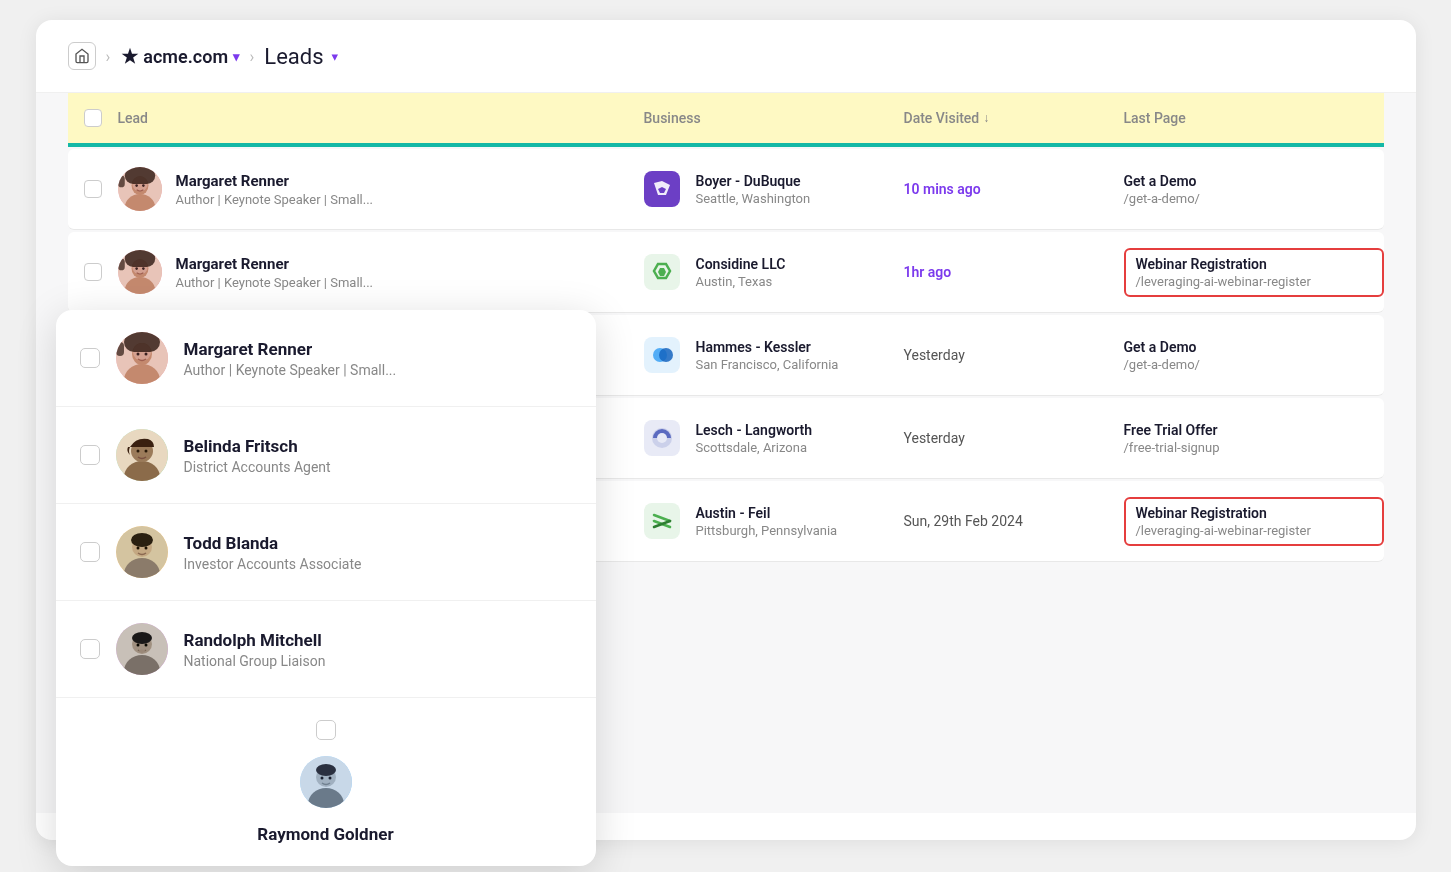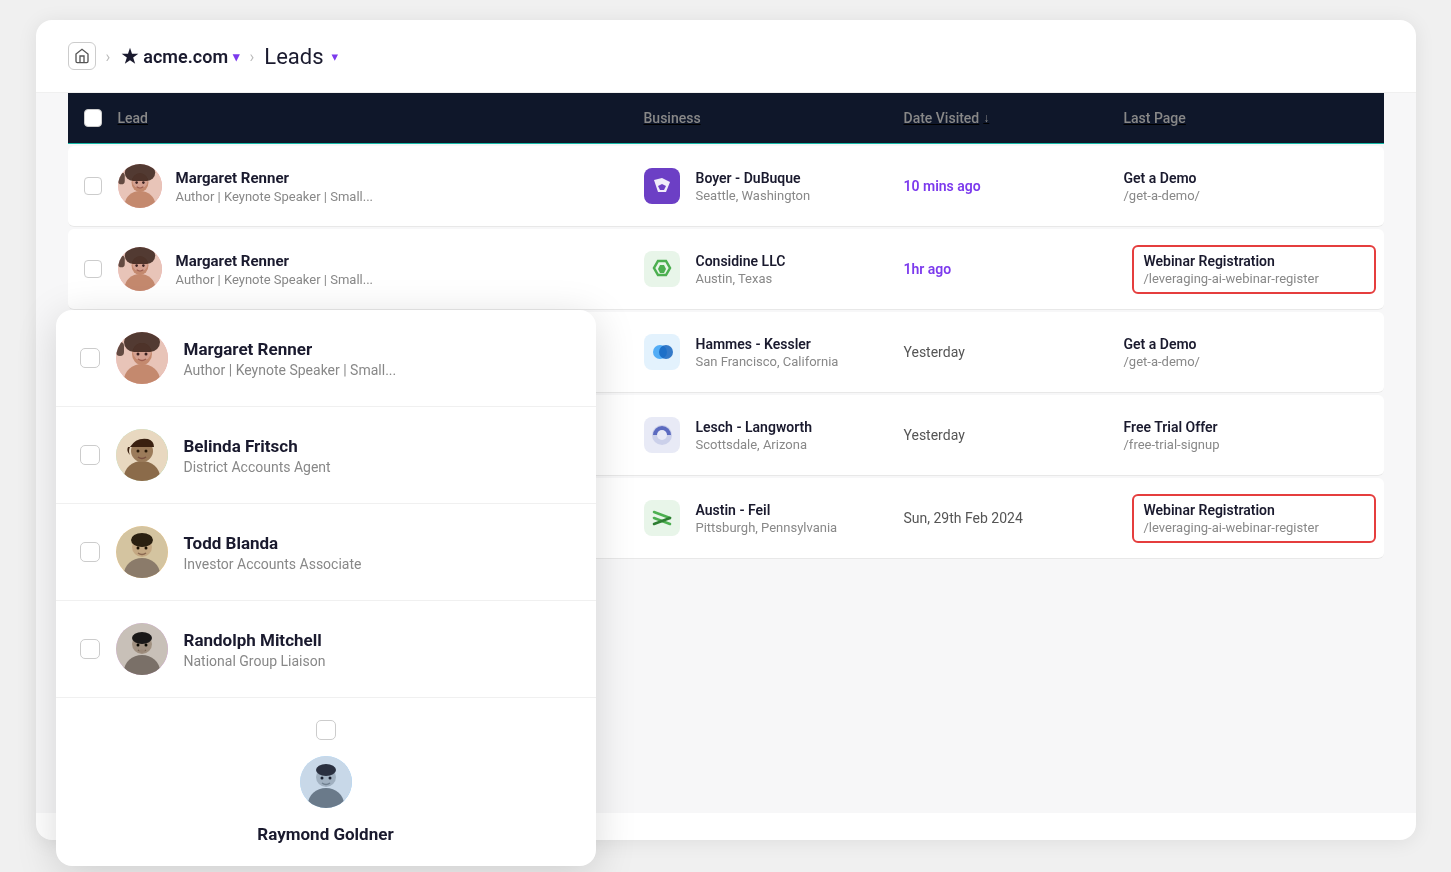--- a/index.html
+++ b/index.html
@@ -67,23 +67,22 @@
     .table-area {
       padding: 0 32px;
       background: #f7f7f8;
       min-height: 720px;
     }
 
     .table-header {
       display: grid;
       grid-template-columns: 50px 1fr 260px 220px 260px;
       padding: 16px 0;
-      border-bottom: 1px solid #14b8a6;
-      background: #0f172a;
-      text-decoration: underline;
+      border-bottom: 4px solid #14b8a6;
+      background: #fef9c3;
     }
     .col-header {
       font-size: 14px;
       color: #888;
       font-weight: 500;
       display: flex;
       align-items: center;
       gap: 4px;
     }
     .sort-icon {
@@ -178,21 +177,21 @@
     }
     .page-url {
       font-size: 13px;
       color: #888;
       margin-top: 2px;
     }
     .page-cell-highlighted {
       border: 2px solid #e53e3e;
       border-radius: 6px;
       padding: 6px 10px;
-      margin: -8px 8px;
+      margin: -8px 0;
     }
 
     
     .floating-panel {
       position: absolute;
       left: 20px;
       top: 290px;
       width: 540px;
       background: #fff;
       border-radius: 16px;

